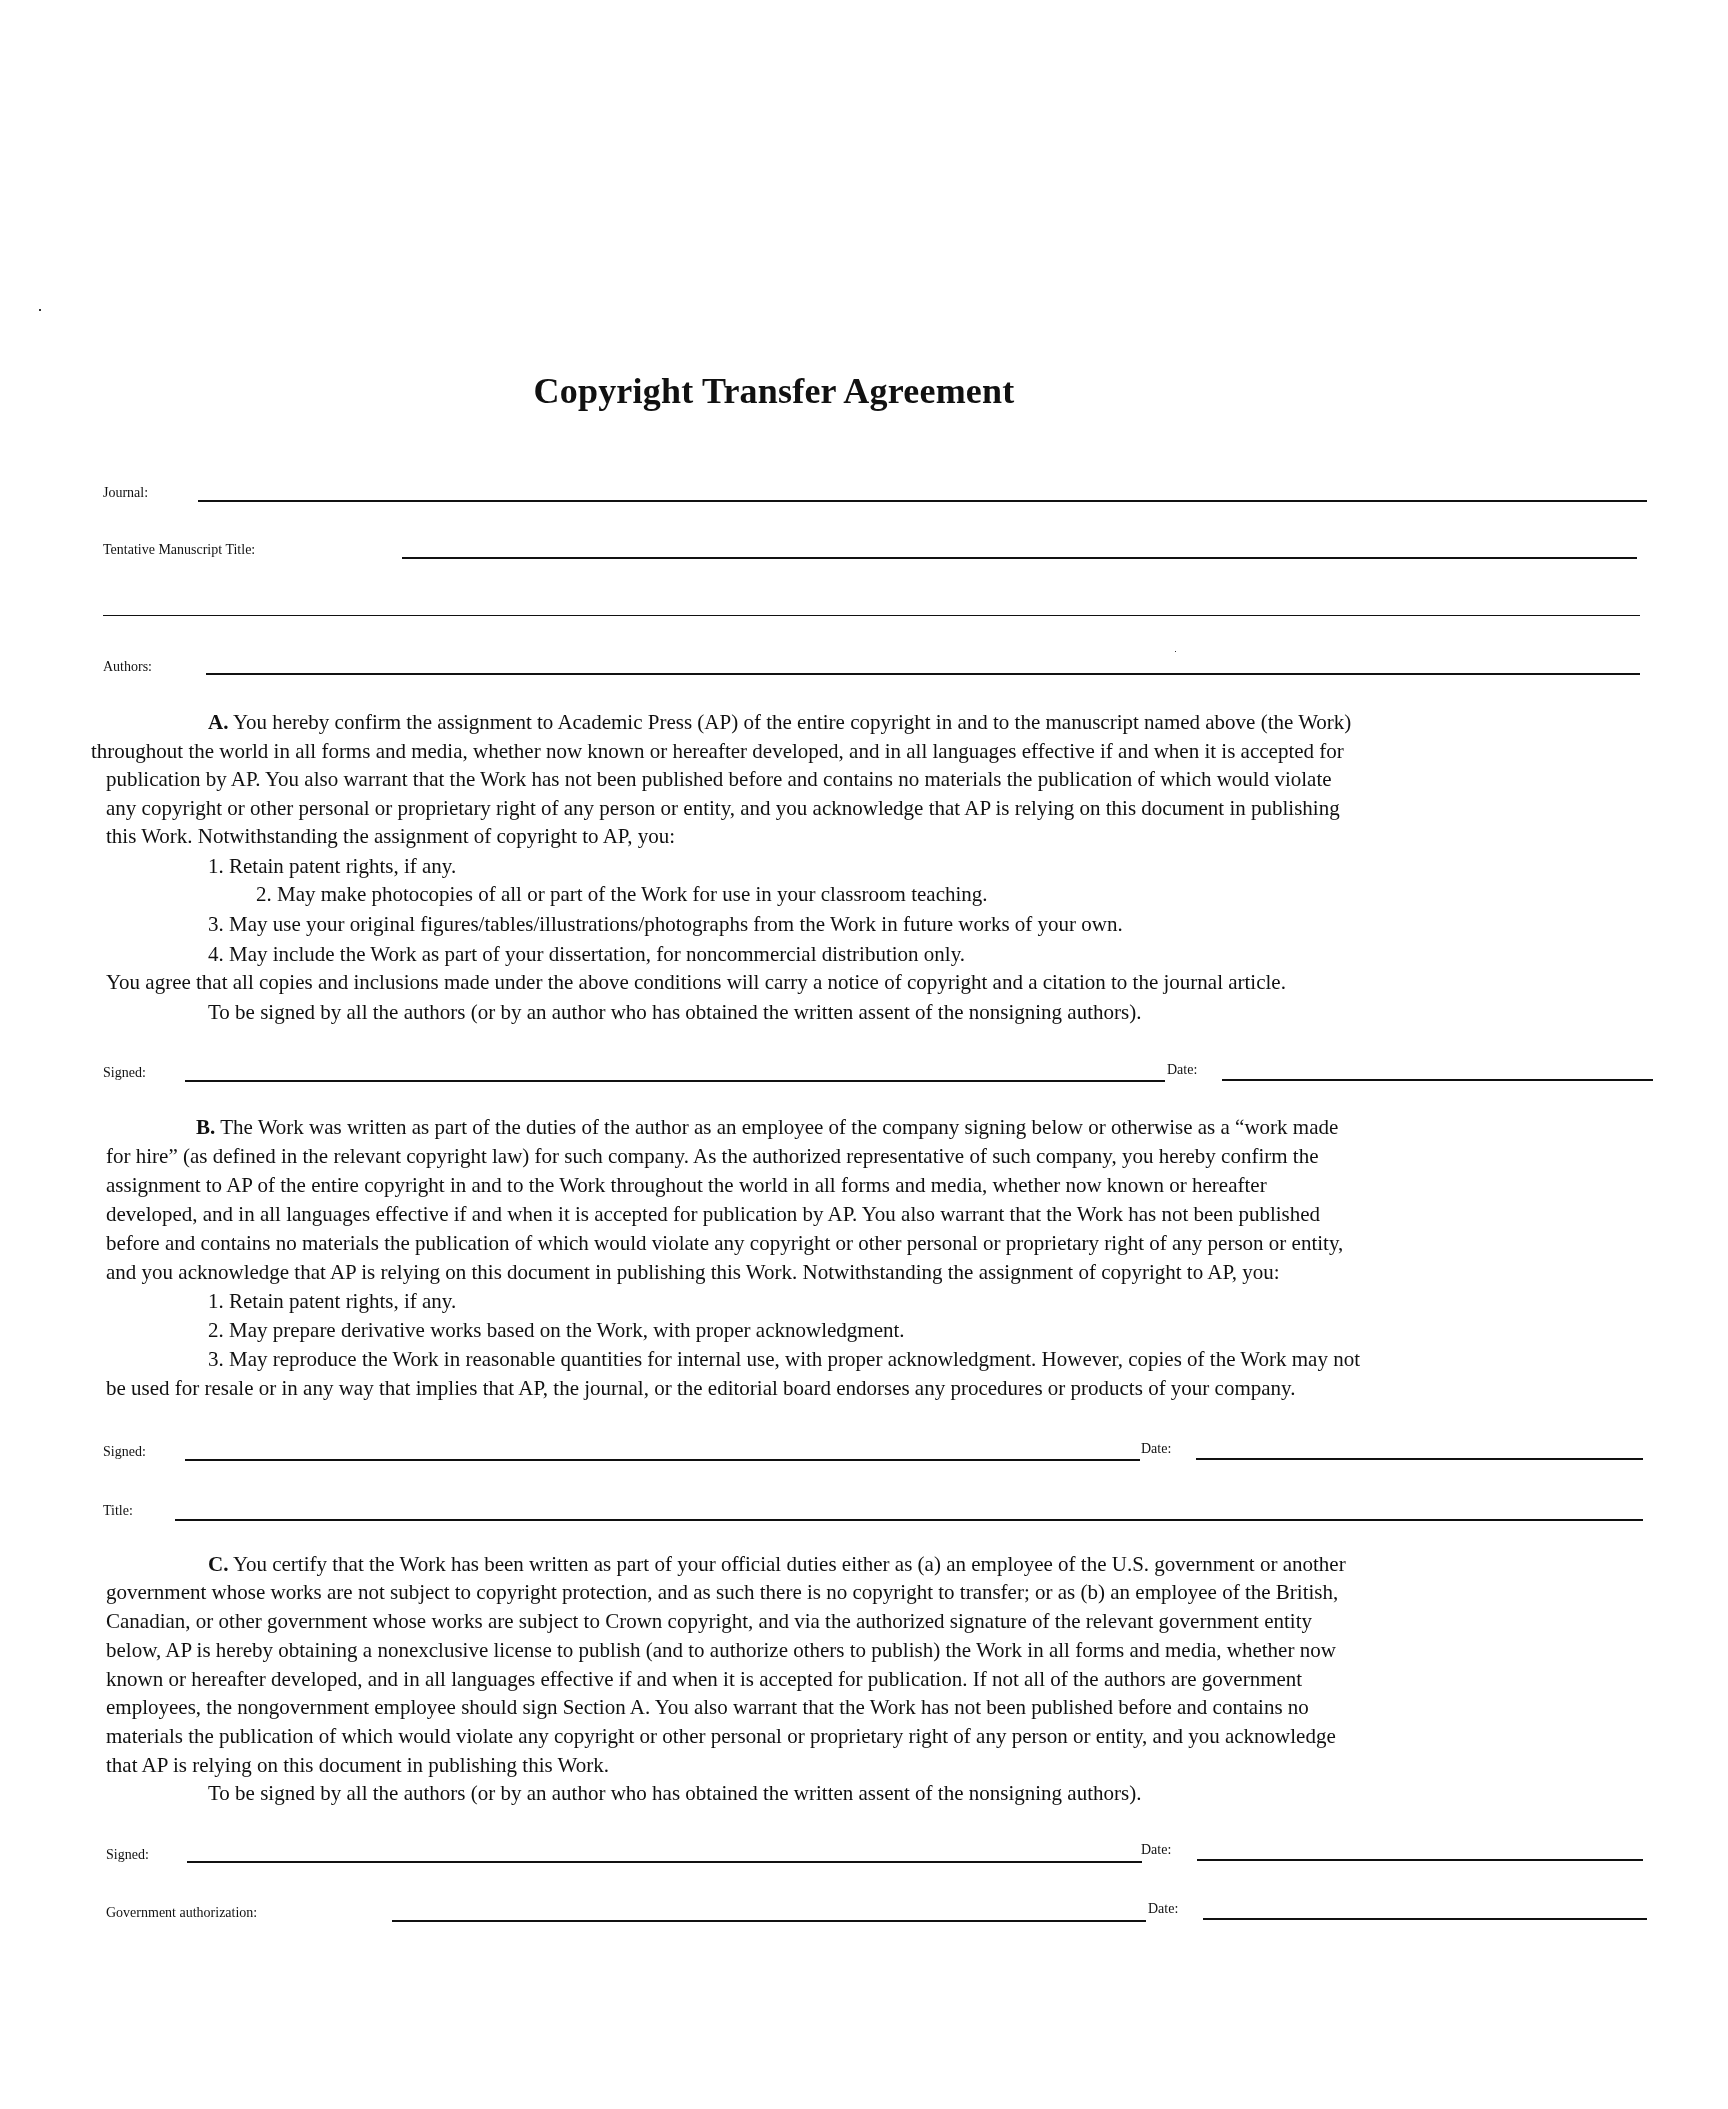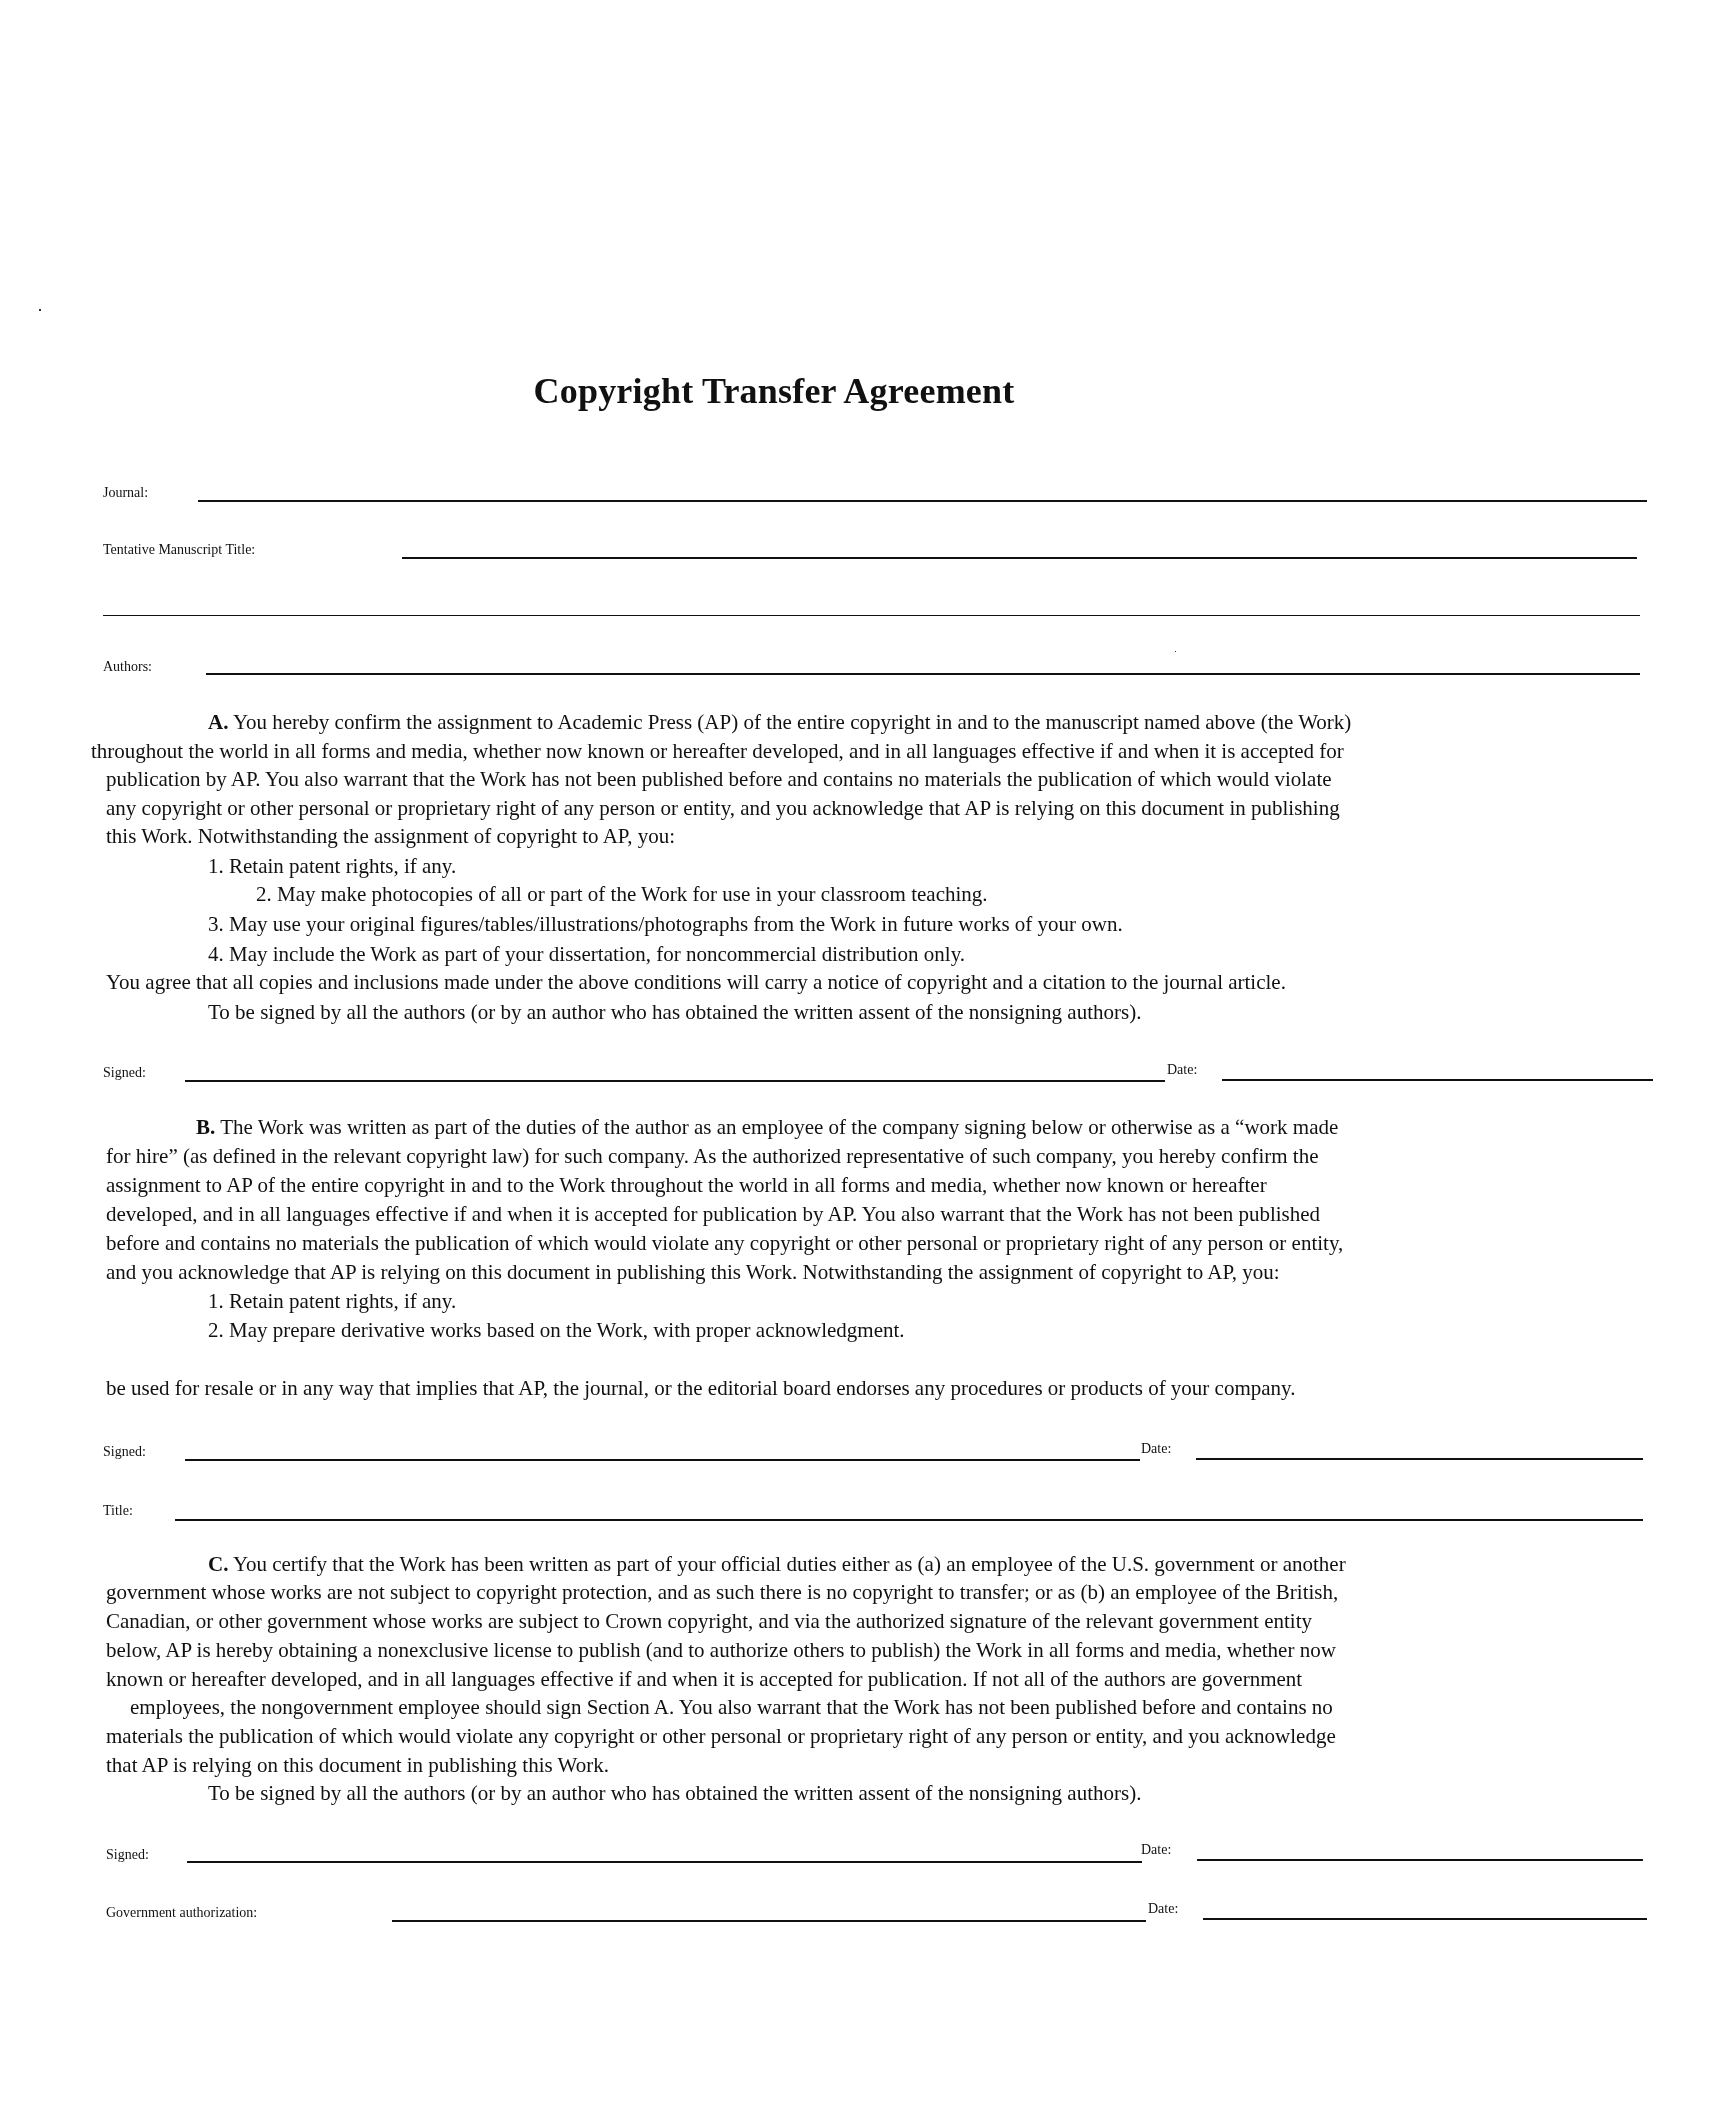--- a/index.html
+++ b/index.html
@@ -69,20 +69,21 @@
   <div class="line" style="left:196px;top:1113px;">
     <b class="sec">B.</b><span> The Work was written as part of the duties of the author as an employee of the company signing below or otherwise as a “work made</span>
   </div>
   <div class="line" style="left:106px;top:1142px;">for hire” (as defined in the relevant copyright law) for such company.  As the authorized representative of such company, you hereby confirm the</div>
   <div class="line" style="left:106px;top:1171px;">assignment to AP of the entire copyright in and to the Work throughout the world in all forms and media, whether now known or hereafter</div>
   <div class="line" style="left:106px;top:1200px;">developed, and in all languages effective if and when it is accepted for publication by AP.  You also warrant that the Work has not been published</div>
   <div class="line" style="left:106px;top:1229px;">before and contains no materials the publication of which would violate any copyright or other personal or proprietary right of any person or entity,</div>
   <div class="line" style="left:106px;top:1258px;">and you acknowledge that AP is relying on this document in publishing this Work. Notwithstanding the assignment of copyright to AP, you:</div>
   <div class="line" style="left:208px;top:1287px;">1.  Retain patent rights, if any.</div>
   <div class="line" style="left:208px;top:1316px;">2.  May prepare derivative works based on the Work, with proper acknowledgment.</div>
+  <div class="line" style="left:208px;top:1345px;">3.  May reproduce the Work in reasonable quantities for internal use, with proper acknowledgment.  However, copies of the Work may not</div>
   <div class="line" style="left:106px;top:1374px;">be used for resale or in any way that implies that AP, the journal, or the editorial board endorses any procedures or products of your company.</div>
 
   <div class="field" style="left:103px;top:1437px;">Signed:</div>
   <div class="rule" style="left:185px;width:955px;top:1459px;">
     <span></span>
   </div>
   <div class="field" style="left:1141px;top:1434px;">Date:</div>
   <div class="rule" style="left:1196px;width:447px;top:1458px;">
     <span></span>
   </div>
@@ -92,21 +93,21 @@
     <span></span>
   </div>
 
   <div class="line" style="left:208px;top:1550px;">
     <b class="sec">C.</b><span> You certify that the Work has been written as part of your official duties either as (a) an employee of the U.S. government or another</span>
   </div>
   <div class="line" style="left:106px;top:1578px;">government whose works are not subject to copyright protection, and as such there is no copyright to transfer; or as (b) an employee of the British,</div>
   <div class="line" style="left:106px;top:1636px;">below, AP is hereby obtaining a nonexclusive license to publish (and to authorize others to publish) the Work in all forms and media, whether now</div>
   <div class="line" style="left:106px;top:1607px;">Canadian, or other government whose works are subject to Crown copyright, and via the authorized signature of the relevant government entity</div>
   <div class="line" style="left:106px;top:1665px;">known or hereafter developed, and in all languages effective if and when it is accepted for publication.   If not all of the authors are government</div>
-  <div class="line" style="left:106px;top:1693px;margin-left:24px;">employees, the nongovernment employee should sign Section A.  You also warrant that the Work has not been published before and contains no</div>
+  <div class="line" style="left:106px;top:1693px;">employees, the nongovernment employee should sign Section A.  You also warrant that the Work has not been published before and contains no</div>
   <div class="line" style="left:106px;top:1722px;">materials the publication of which would violate any copyright or other personal or proprietary right of any person or entity, and you acknowledge</div>
   <div class="line" style="left:106px;top:1751px;">that AP is relying on this document in publishing this Work.</div>
   <div class="line" style="left:208px;top:1779px;">To be signed by all the authors (or by an author who has obtained the written assent of the nonsigning authors).</div>
 
   <div class="field" style="left:106px;top:1840px;">Signed:</div>
   <div class="rule" style="left:187px;width:955px;top:1861px;">
     <span></span>
   </div>
   <div class="field" style="left:1141px;top:1835px;">Date:</div>
   <div class="rule" style="left:1197px;width:446px;top:1859px;">

